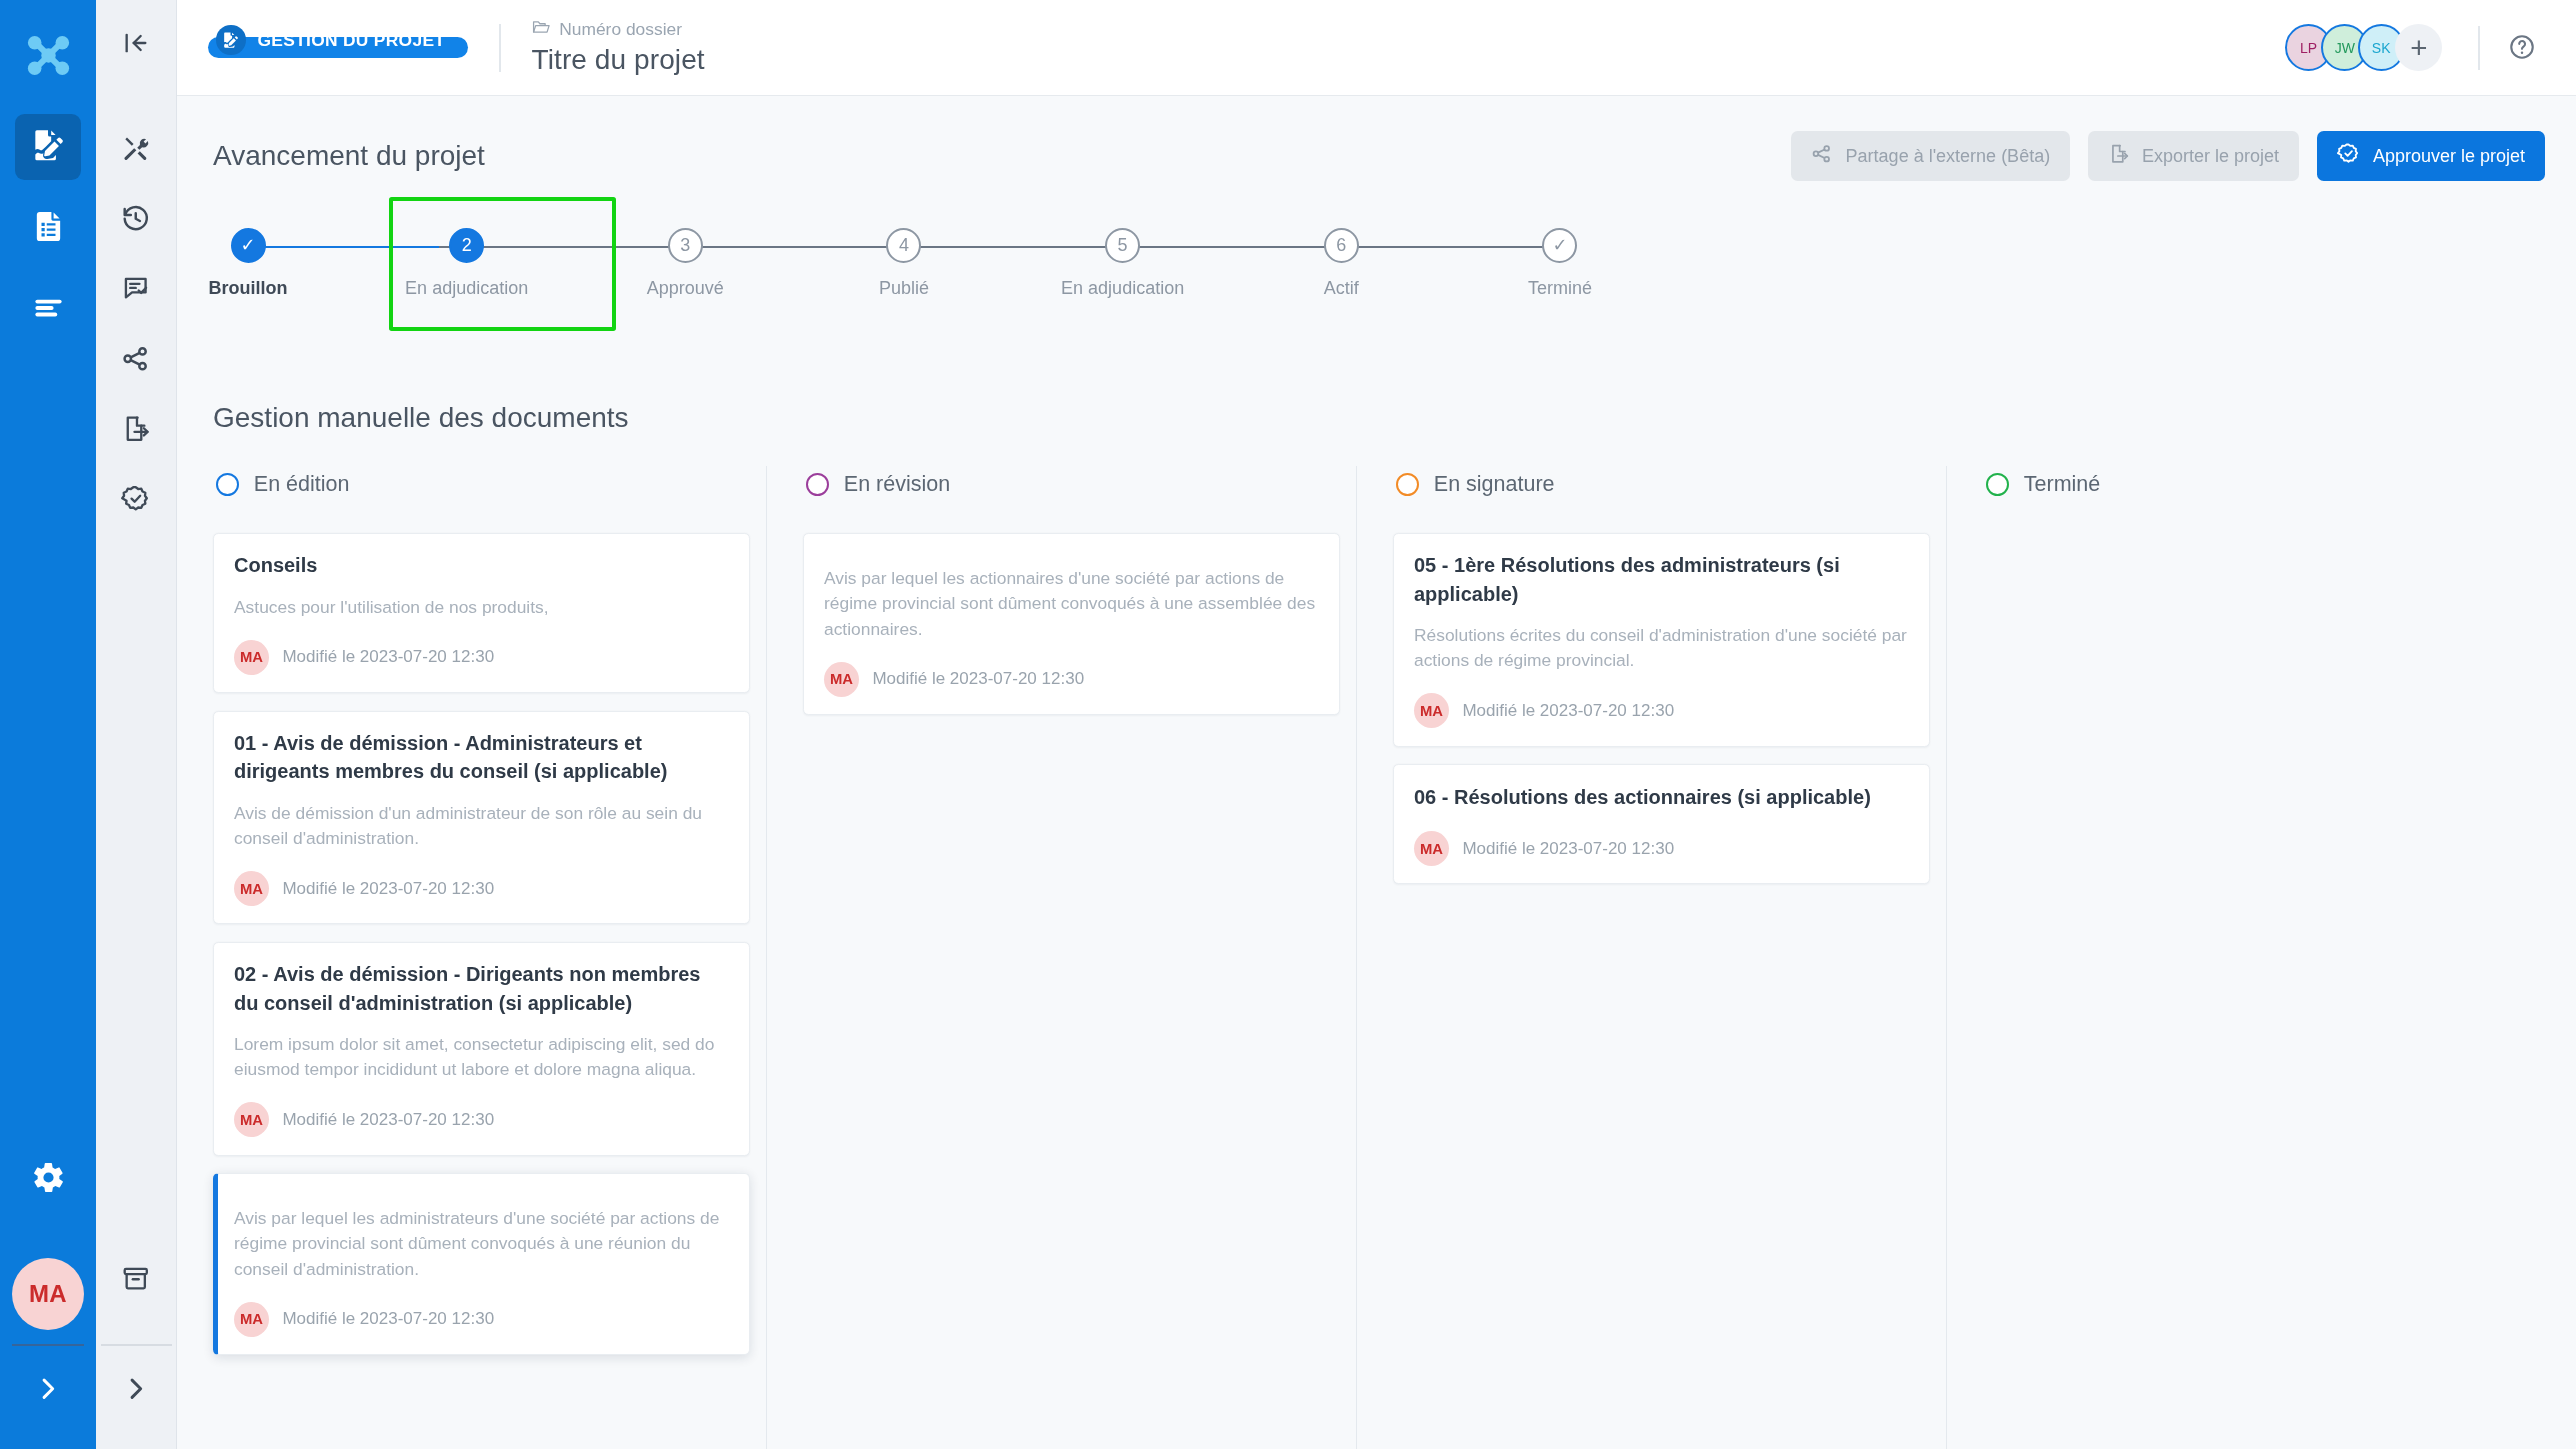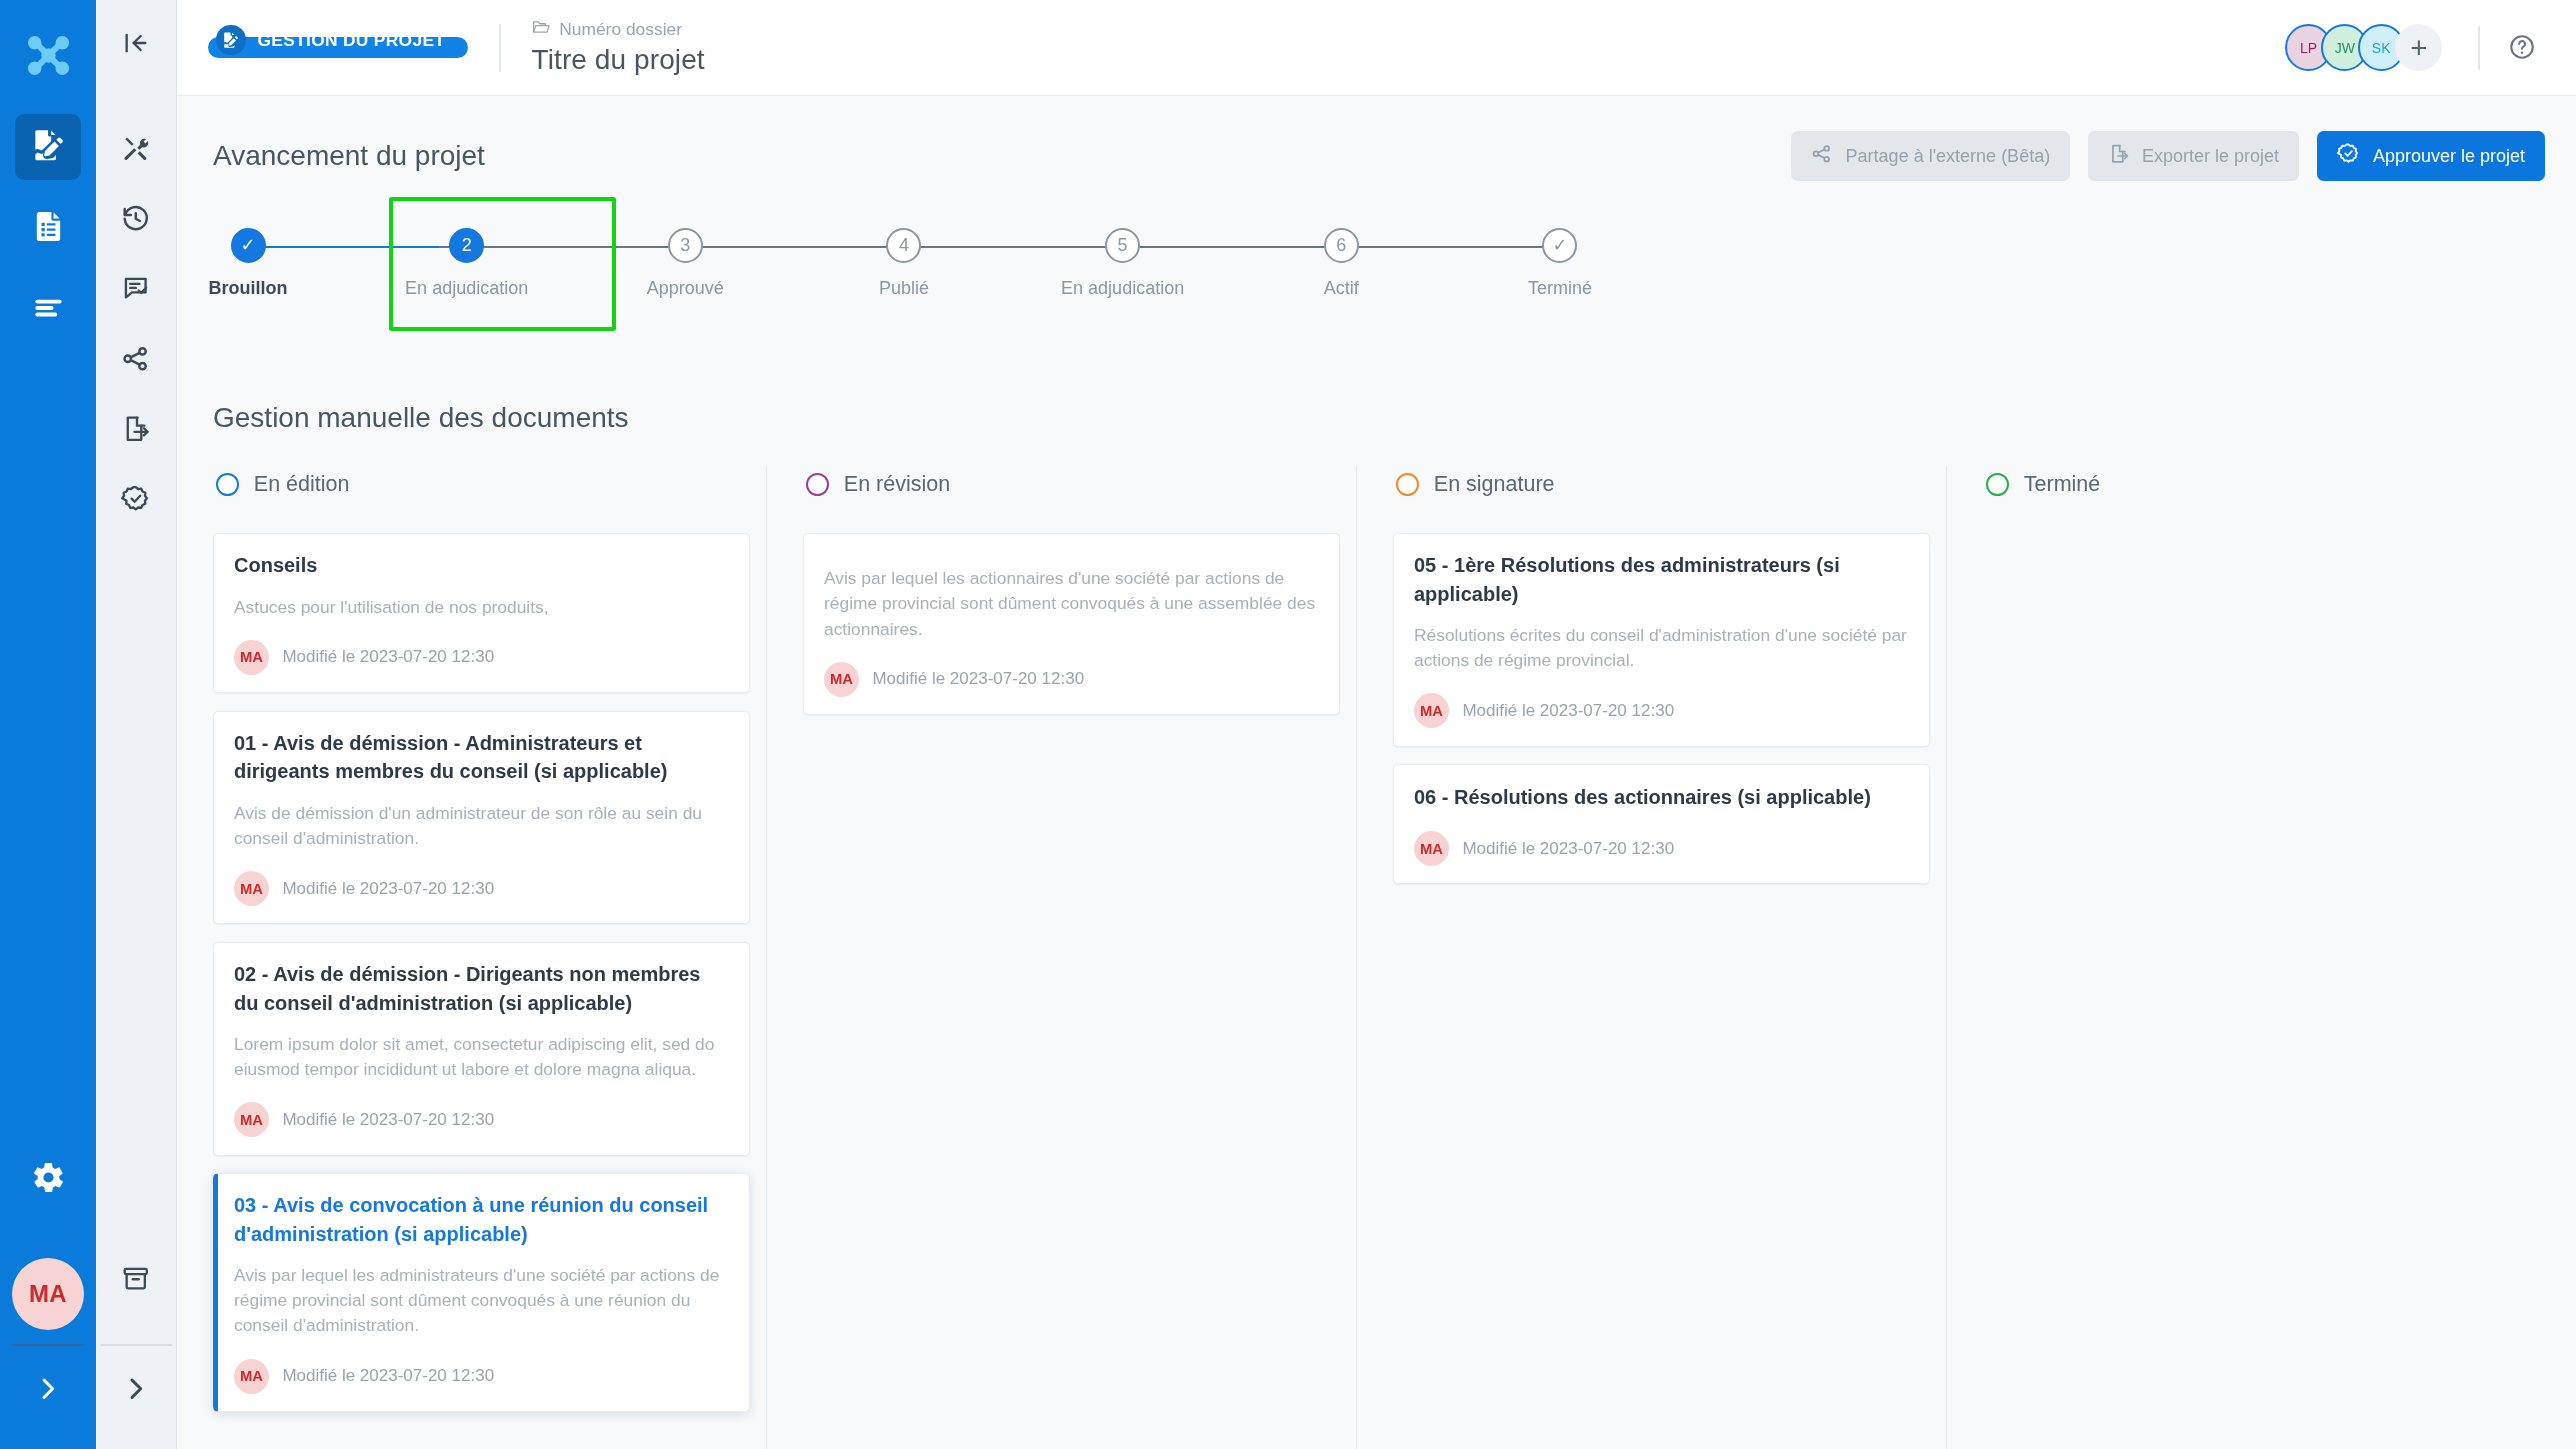--- a/index.html
+++ b/index.html
@@ -479,21 +479,20 @@
           <article class="card">
             <div class="card-title">02 - Avis de démission - Dirigeants non membres du conseil d'administration (si applicable)</div>
             <div class="card-desc">Lorem ipsum dolor sit amet, consectetur adipiscing elit, sed do eiusmod tempor incididunt ut labore et dolore magna aliqua.</div>
             <div class="card-foot">
               <span class="card-ava">MA</span>
               <span class="card-date">Modifié le 2023-07-20 12:30</span>
             </div>
           </article>
 
           <article class="card selected">
-            <div class="card-title">03 - Avis de convocation à une réunion du conseil d'administration (si applicable)</div>
             <div class="card-desc">Avis par lequel les administrateurs d'une société par actions de régime provincial sont dûment convoqués à une réunion du conseil d'administration.</div>
             <div class="card-foot">
               <span class="card-ava">MA</span>
               <span class="card-date">Modifié le 2023-07-20 12:30</span>
             </div>
           </article>
 
         </div>
       </section>
 

